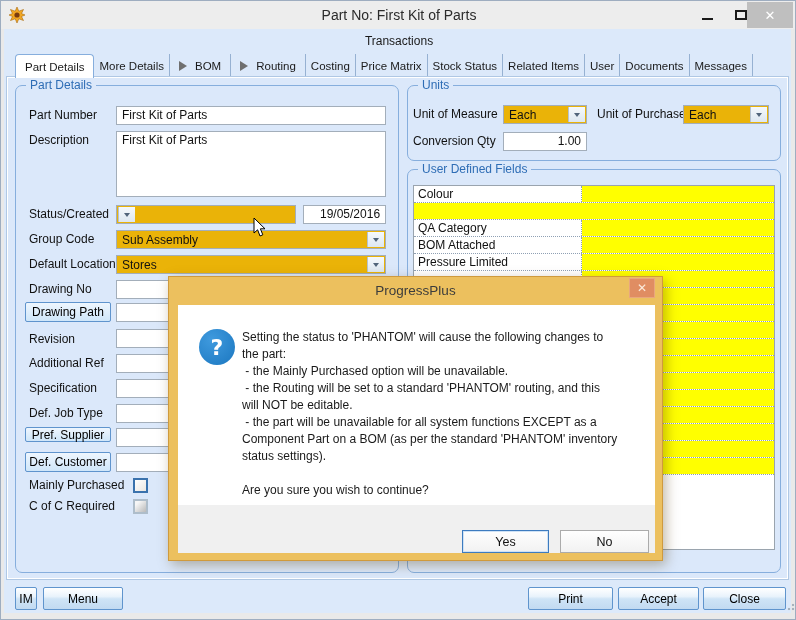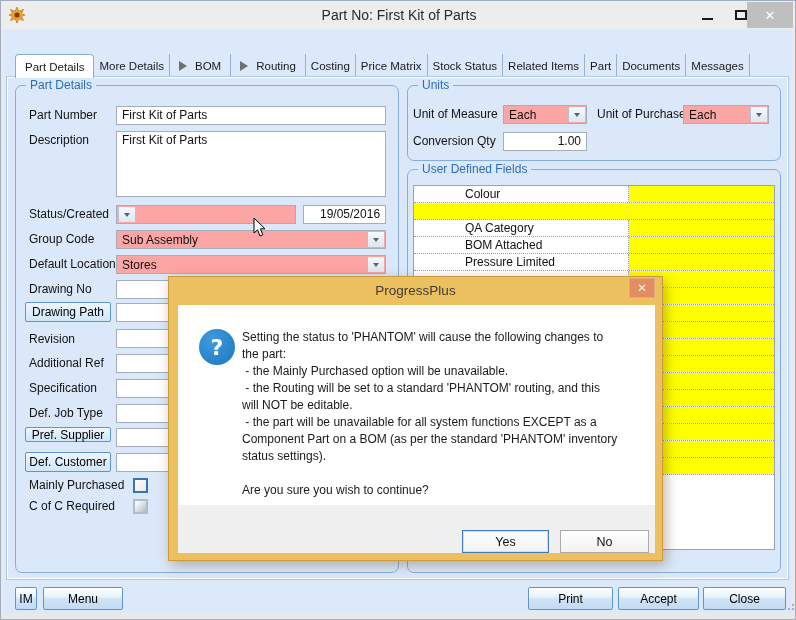--- a/index.html
+++ b/index.html
@@ -44,32 +44,32 @@
   .group { border:1px solid #86aedd; border-radius:7px; }
   .group-label { position:absolute; top:-8px; left:10px; background:#dbe8fa; padding:0 4px; font-size:12px; color:#2e6db5; white-space:nowrap; }
   #group-part-details { left:14px; top:84px; width:384px; height:488px; }
   #group-units        { left:406px; top:84px; width:374px; height:76px; }
   #group-udf          { left:406px; top:168px; width:374px; height:404px; }
 
   
   .field-label { font-size:12px; color:#111; line-height:19px; white-space:nowrap; }
   .textbox { background:#ffffff; border:1px solid #a3aeba; font-size:12px; color:#111; line-height:17px; padding:0 5px; overflow:hidden; white-space:nowrap; }
   .textarea { background:#ffffff; border:1px solid #a3aeba; font-size:12px; color:#111; padding:1px 5px; }
-  .combo { background:#fca5a5; border:1px solid #a3aeba; font-size:12px; color:#111; display:flex; align-items:center; }
+  .combo { background:#eab308; border:1px solid #a3aeba; font-size:12px; color:#111; display:flex; align-items:center; }
   .combo .combo-text { flex:1; padding-left:5px; overflow:hidden; white-space:nowrap; }
   .combo .combo-btn { width:17px; align-self:stretch; margin:1px; background:linear-gradient(180deg,#f5f9fc,#dde7f0); border-left:1px solid #b5c2cf; display:flex; align-items:center; justify-content:center; }
   .arrow-down { width:0; height:0; border-top:4px solid #51647a; border-left:3.5px solid transparent; border-right:3.5px solid transparent; }
   .small-blue-btn { background:linear-gradient(180deg,#eef6fe,#cfe6f9); border:1px solid #5f94cd; border-radius:2px; font-size:12px; color:#000; display:flex; align-items:center; justify-content:center; white-space:nowrap; }
   .checkbox { width:15px; height:15px; border:2px solid #3a72ad; background:linear-gradient(135deg,#ffffff,#ebe7e1); }
   .checkbox.disabled { border:2px solid #aebdca; background:linear-gradient(135deg,#f6f6f6 20%,#b9b9b9); }
 
   
   #udf-table { left:412px; top:184px; width:362px; height:365px; background:#ffffff; border:1px solid #9aa4ae; overflow:hidden; }
   .udf-row { display:flex; height:17px; border-bottom:1px dotted #8fa0b4; }
-  .udf-name { width:168px; border-right:1px dotted #8fa0b4; font-size:12px; color:#111; padding:1px 0 0 4px; white-space:nowrap; overflow:hidden;margin-left:47px; }
+  .udf-name { width:168px; border-right:1px dotted #8fa0b4; font-size:12px; color:#111; padding:1px 0 0 4px; white-space:nowrap; overflow:hidden; }
   .udf-value { flex:1; }
 
   
   .blue-btn { background:linear-gradient(180deg,#ffffff 0%,#e9f3fc 40%,#cfe4f6 52%,#c2daf1 100%); border:1px solid #5f94cd; border-radius:2px; font-size:12px; color:#000; display:flex; align-items:center; justify-content:center; }
   #bottom-strip { left:0; top:612px; width:796px; height:8px; background:#e9e9e9; }
   #resize-grip { left:784px; top:600px; width:10px; height:10px;
      background:
        radial-gradient(circle at 8px 8px,#a7b2bd 1.1px,transparent 1.6px),
        radial-gradient(circle at 8px 4px,#a7b2bd 1.1px,transparent 1.6px),
        radial-gradient(circle at 4px 8px,#a7b2bd 1.1px,transparent 1.6px); }
@@ -105,20 +105,21 @@
       </div>
     <div id="btn-max" class="abs win-btn">
         <div id="max-glyph"></div>
       </div>
     <div id="btn-close" class="abs win-btn">
         <span>✕</span>
       </div>
   </div>
 
   <div id="main" class="abs"></div>
+  <div id="transactions-label" class="abs">Transactions</div>
 
   <div id="tabstrip" class="abs">
     <div class="tab selected">
         <span>Part Details</span>
       </div>
     <div class="tab">
         <span>More Details</span>
       </div>
     <div class="tab with-arrow">
         <span class="play-icon"></span>
@@ -134,21 +135,21 @@
     <div class="tab">
         <span>Price Matrix</span>
       </div>
     <div class="tab">
         <span>Stock Status</span>
       </div>
     <div class="tab">
         <span>Related Items</span>
       </div>
     <div class="tab">
-        <span>Part</span>
+        <span>User</span>
       </div>
     <div class="tab">
         <span>Documents</span>
       </div>
     <div class="tab">
         <span>Messages</span>
       </div>
   </div>
 
   <div id="tabpanel" class="abs"></div>

